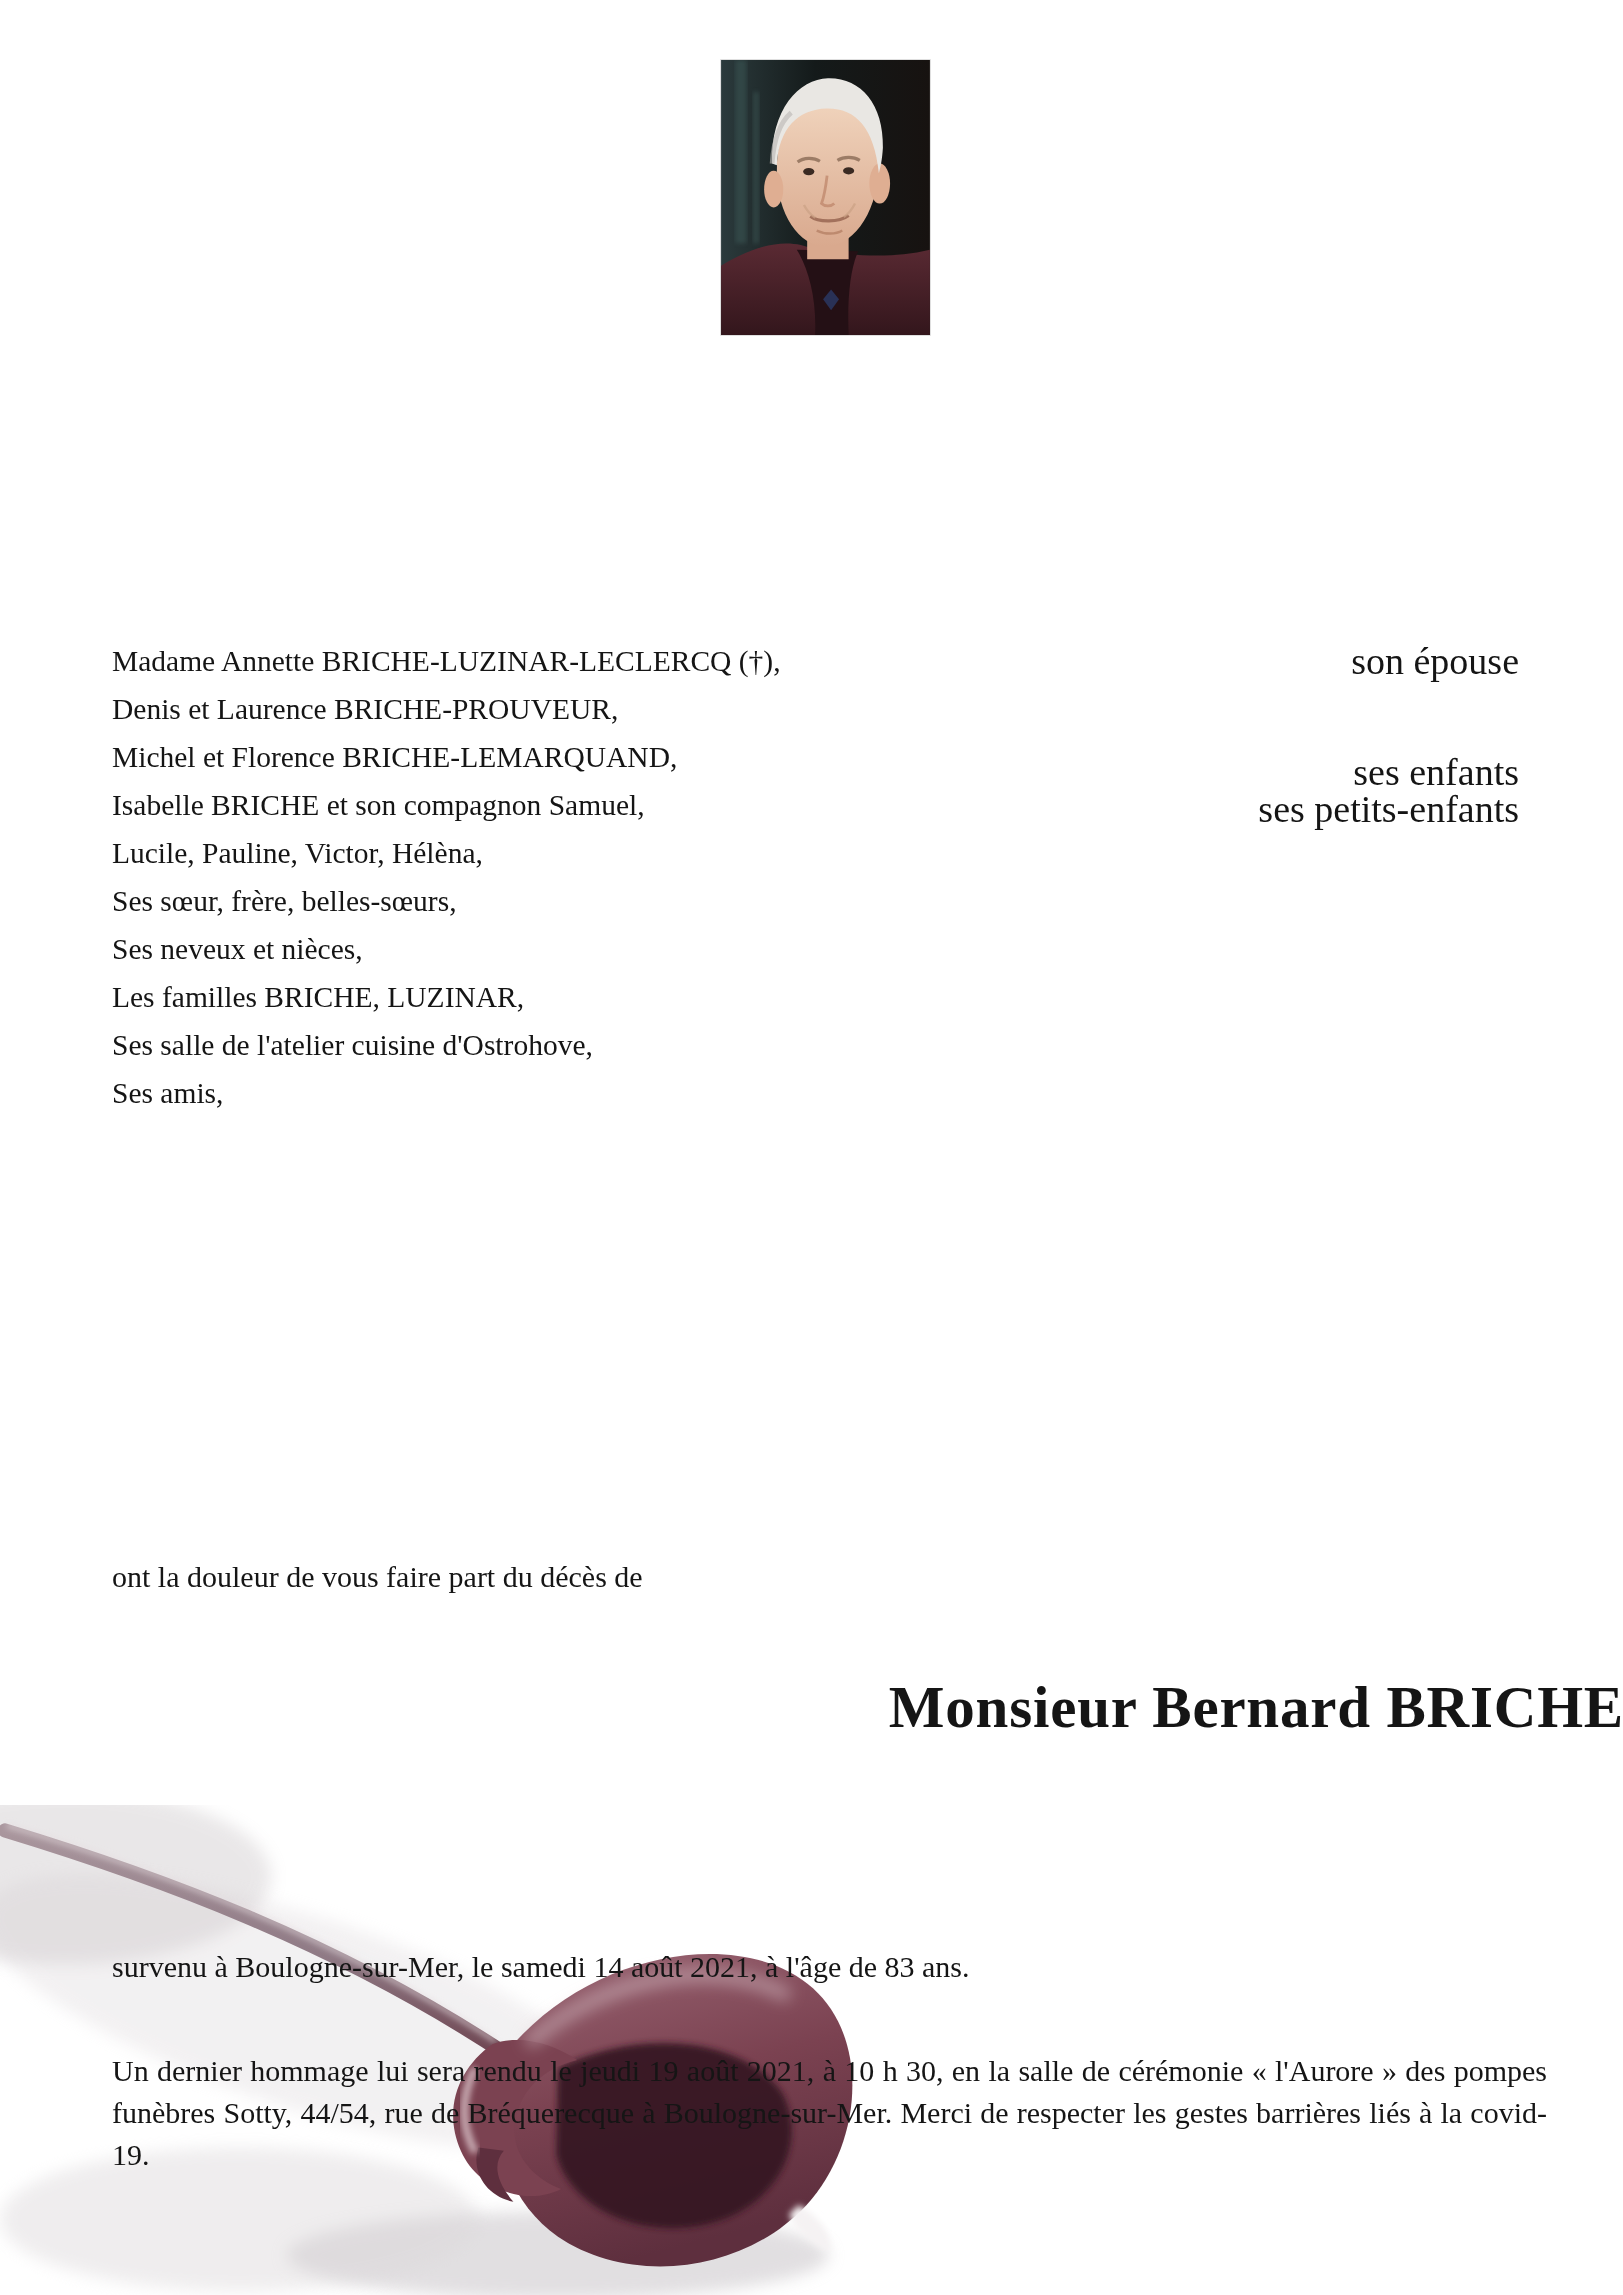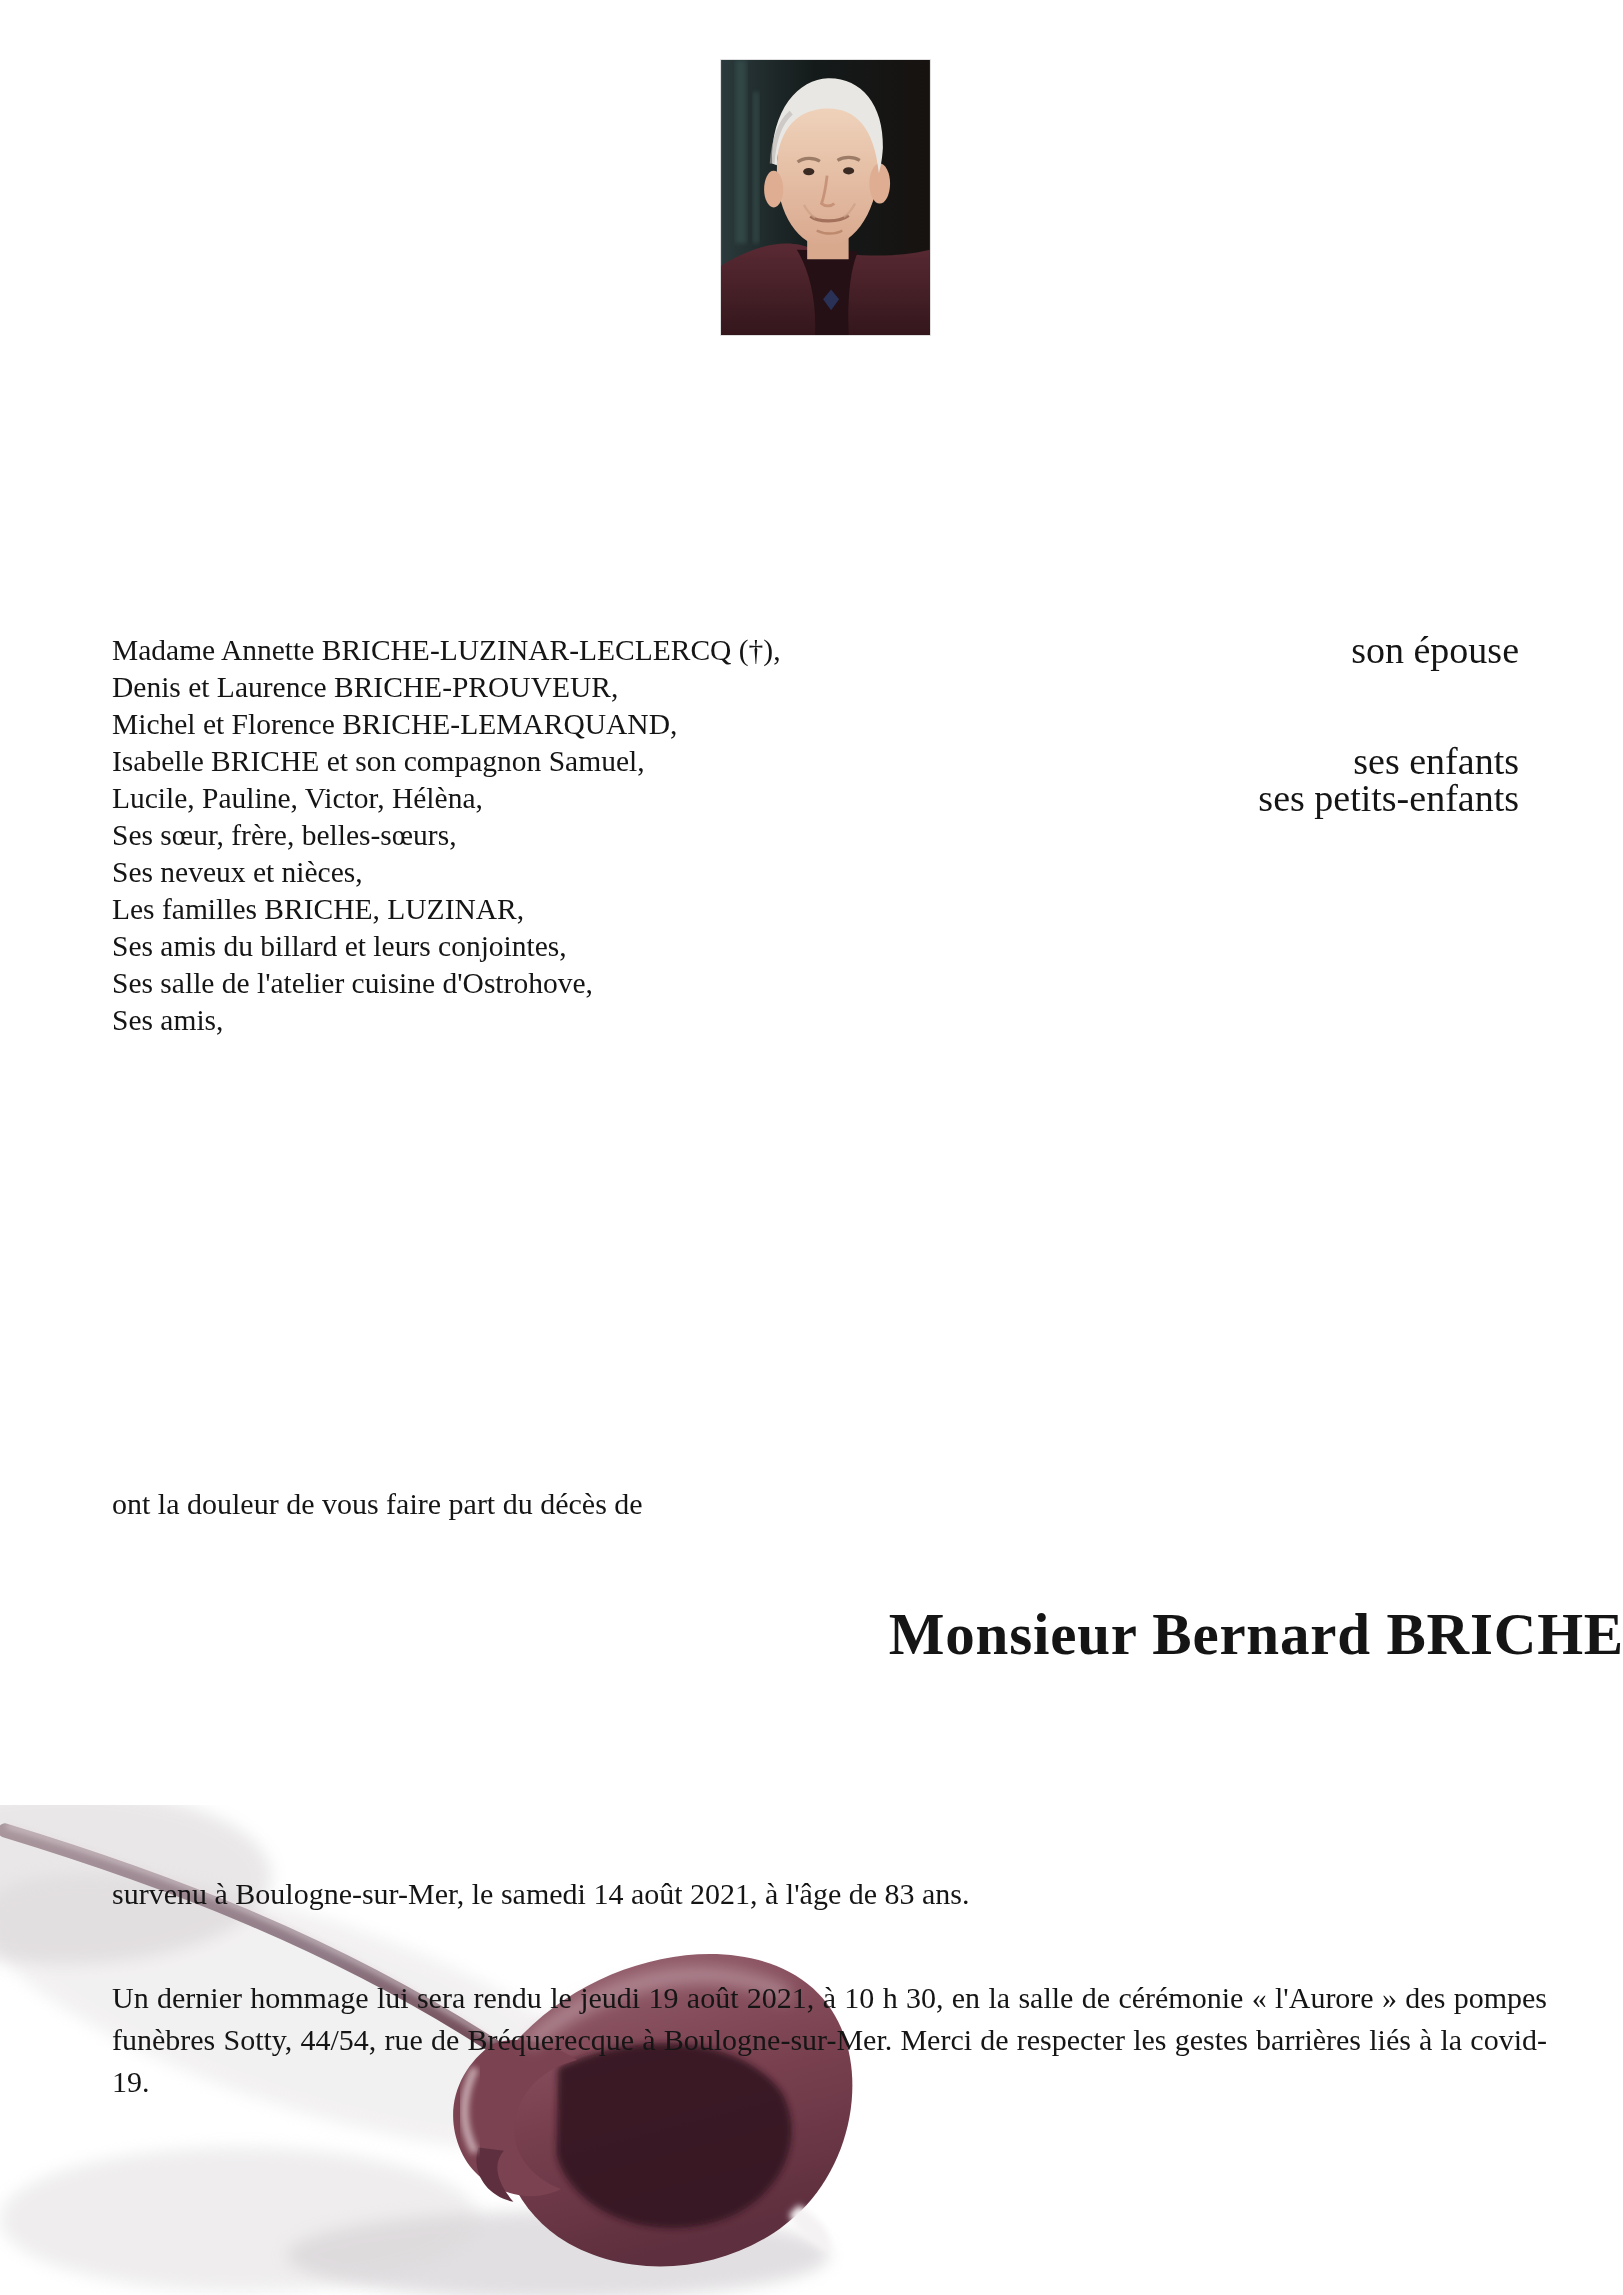--- a/index.html
+++ b/index.html
@@ -13,21 +13,21 @@
     overflow:hidden;
   }
   
   .portrait{
     position:absolute;left:721px;top:60px;width:209px;height:275px;
     box-shadow:0 0 0 0.8px #d8d8d8;
     overflow:hidden;
   }
   
   .family{position:absolute;left:112px;top:357px;width:1435px;}
-  .family-line{font-size:29.5px;line-height:37px;white-space:nowrap;}
+  .family-line{font-size:29.5px;line-height:37px;white-space:nowrap;margin-top:11px;}
   .relation{position:absolute;right:28px;font-size:38px;line-height:37px;text-align:center;}
   .relation.spouse{top:0;}
   .relation.children{top:111px;}
   .relation.grandchildren{top:148px;}
   
   .line{position:absolute;left:112px;font-size:30px;line-height:38px;white-space:nowrap;}
   .para{position:absolute;left:112px;width:1435px;font-size:30px;text-align:justify;}
   .intro{top:803px;}
   .main-title{
     position:absolute;left:0;top:882px;width:1624px;text-align:right;
@@ -142,21 +142,20 @@
 
   <div class="family z">
     <div class="family-line">Madame Annette BRICHE-LUZINAR-LECLERCQ (†),</div>
     <div class="family-line">Denis et Laurence BRICHE-PROUVEUR,</div>
     <div class="family-line">Michel et Florence BRICHE-LEMARQUAND,</div>
     <div class="family-line">Isabelle BRICHE et son compagnon Samuel,</div>
     <div class="family-line">Lucile, Pauline, Victor, Hélèna,</div>
     <div class="family-line">Ses sœur, frère, belles-sœurs,</div>
     <div class="family-line">Ses neveux et nièces,</div>
     <div class="family-line">Les familles BRICHE, LUZINAR,</div>
-    <div class="family-line">Ses amis du billard et leurs conjointes,</div>
     <div class="family-line">Ses salle de l'atelier cuisine d'Ostrohove,</div>
     <div class="family-line">Ses amis,</div>
     <div class="relation spouse">son épouse</div>
     <div class="relation children">ses enfants</div>
     <div class="relation grandchildren">ses petits-enfants</div>
   </div>
 
   <div class="line intro z">ont la douleur de vous faire part du décès de</div>
 
   <div class="main-title z">Monsieur Bernard BRICHE</div>

